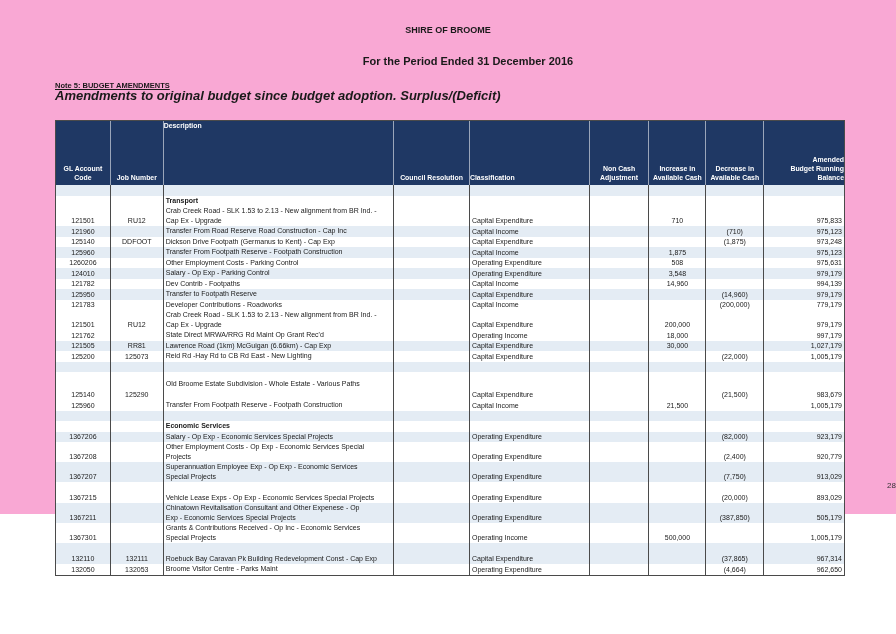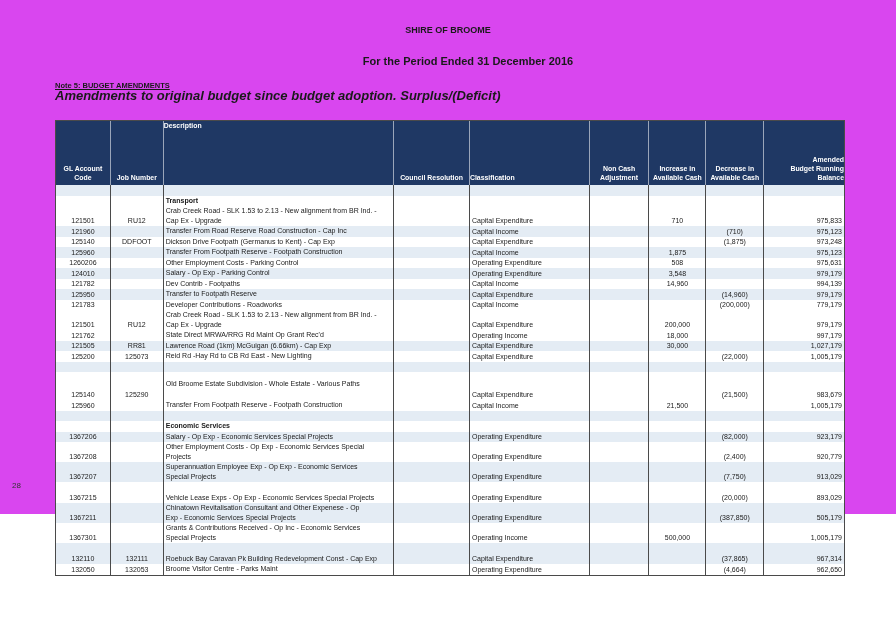--- a/index.html
+++ b/index.html
@@ -5,21 +5,21 @@
   :root{
     --header-bg:#1F3864;
     --header-text:#FFFFFF;
     --stripe:#E4ECF4;
     --body-text:#1A1A1A;
     --grid:#4A4A4A;
   }
   *{margin:0;padding:0;box-sizing:border-box;}
   html,body{width:896px;height:634px;background:#FFFFFF;overflow:hidden;
     font-family:"Liberation Sans","DejaVu Sans",sans-serif;color:var(--body-text);}
-  .page{position:relative;width:896px;height:514px;background:#d946ef;}
+  .page{position:relative;width:896px;height:514px;background:#f9a8d4;}
   .titles{text-align:center;padding-top:24px;}
   .titles .t1,.titles .t2{font-size:9px;font-weight:bold;line-height:13px;}
   .titles .t3{font-size:11px;font-weight:bold;margin-top:18px;padding-left:40px;}
   .noteblock{margin:14px 0 0 55px;}
   .note-h{font-size:7.5px;font-weight:bold;text-decoration:underline;line-height:10px;margin-top:9px;}
   .note-s{font-size:13px;font-weight:bold;line-height:10px;font-style:italic;}
   .tablewrap{position:absolute;left:55px;top:120px;width:790px;border:1px solid var(--grid);}
   .thead{display:flex;background:var(--header-bg);color:var(--header-text);height:64px;}
   .hcell{display:flex;align-items:flex-end;justify-content:center;text-align:center;
     font-size:6.9px;font-weight:bold;line-height:9px;white-space:pre-line;
@@ -37,21 +37,21 @@
   .c-gl{width:55px;justify-content:center;}
   .c-job{width:53px;justify-content:center;}
   .c-desc{width:231px;justify-content:flex-start;align-items:flex-start;text-align:left;}
   .trow.tall .c-desc{padding-top:7px;}
   .c-council{width:76px;justify-content:center;}
   .c-class{width:120px;justify-content:flex-start;text-align:left;}
   .c-noncash{width:60px;justify-content:center;}
   .c-inc{width:57px;justify-content:center;}
   .c-dec{width:58px;justify-content:center;}
   .c-bal{width:80px;justify-content:flex-end;text-align:right;}
-  .footer{position:absolute;left:12px;right:0;bottom:24px;text-align:left;font-size:8px;color:#333;}
+  .footer{position:absolute;left:12px;right:0;bottom:24px;text-align:right;font-size:8px;color:#333;}
 </style>
 </head>
 <body>
 
 <div class="page">
 
   <div class="titles">
     <div class="t1">SHIRE OF BROOME</div>
     <div class="t3">For the Period Ended 31 December 2016</div>
   </div>

